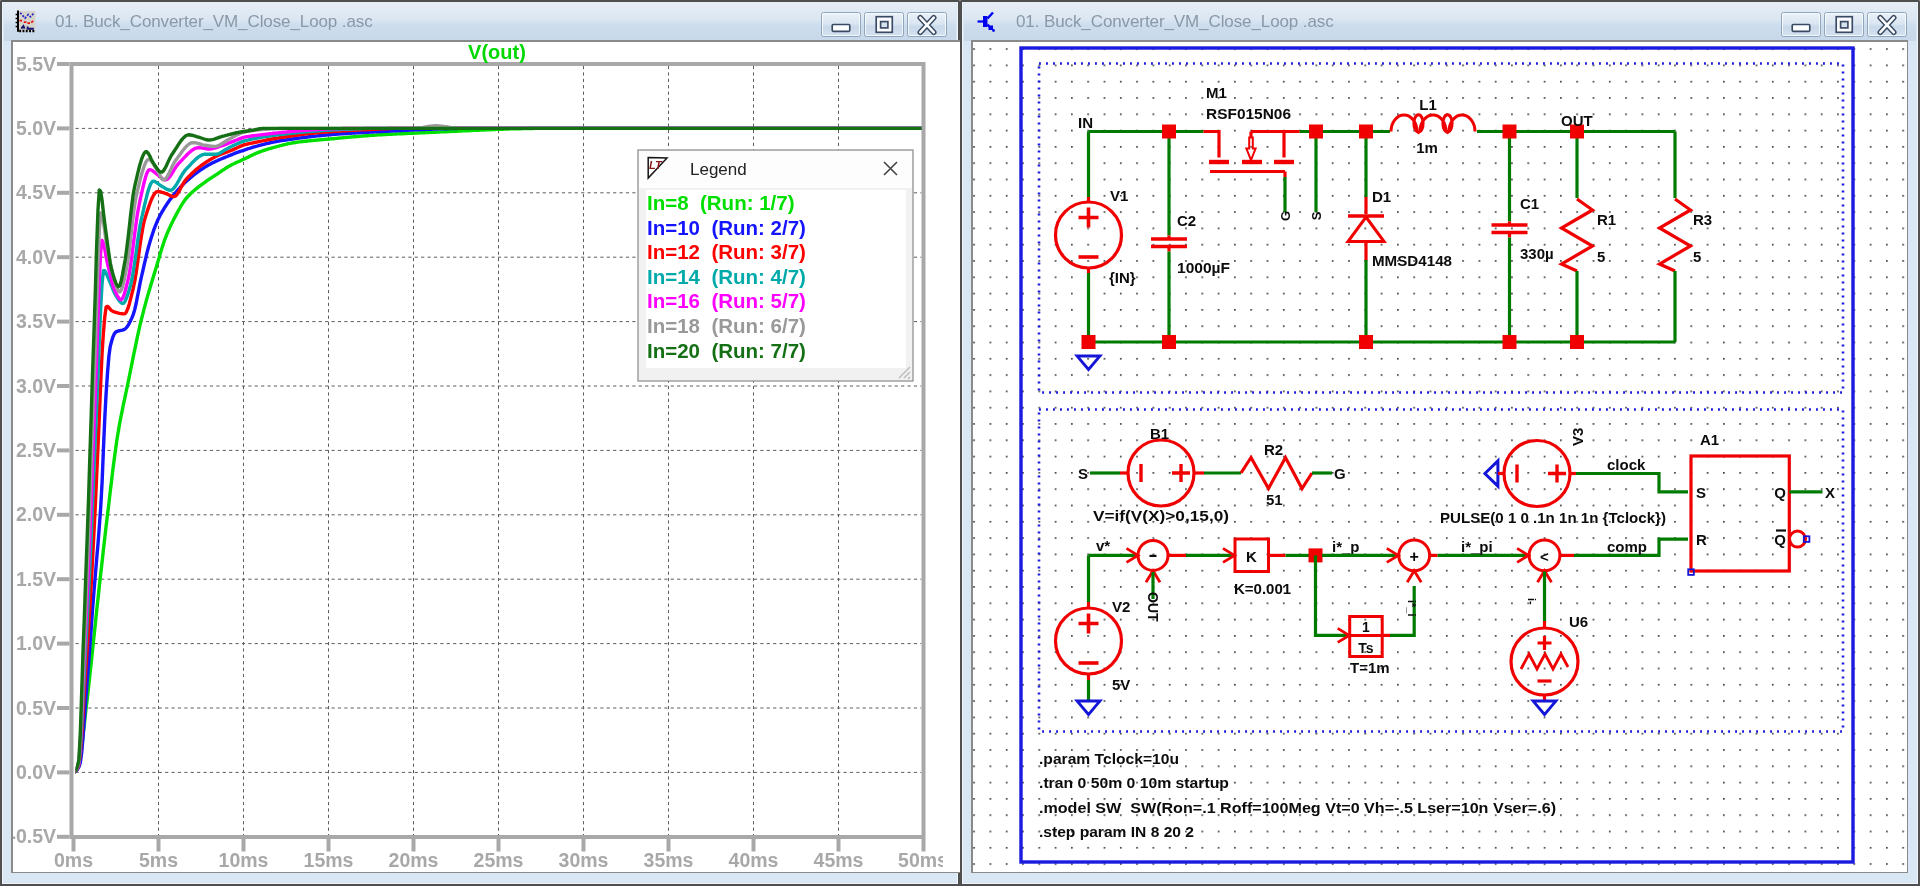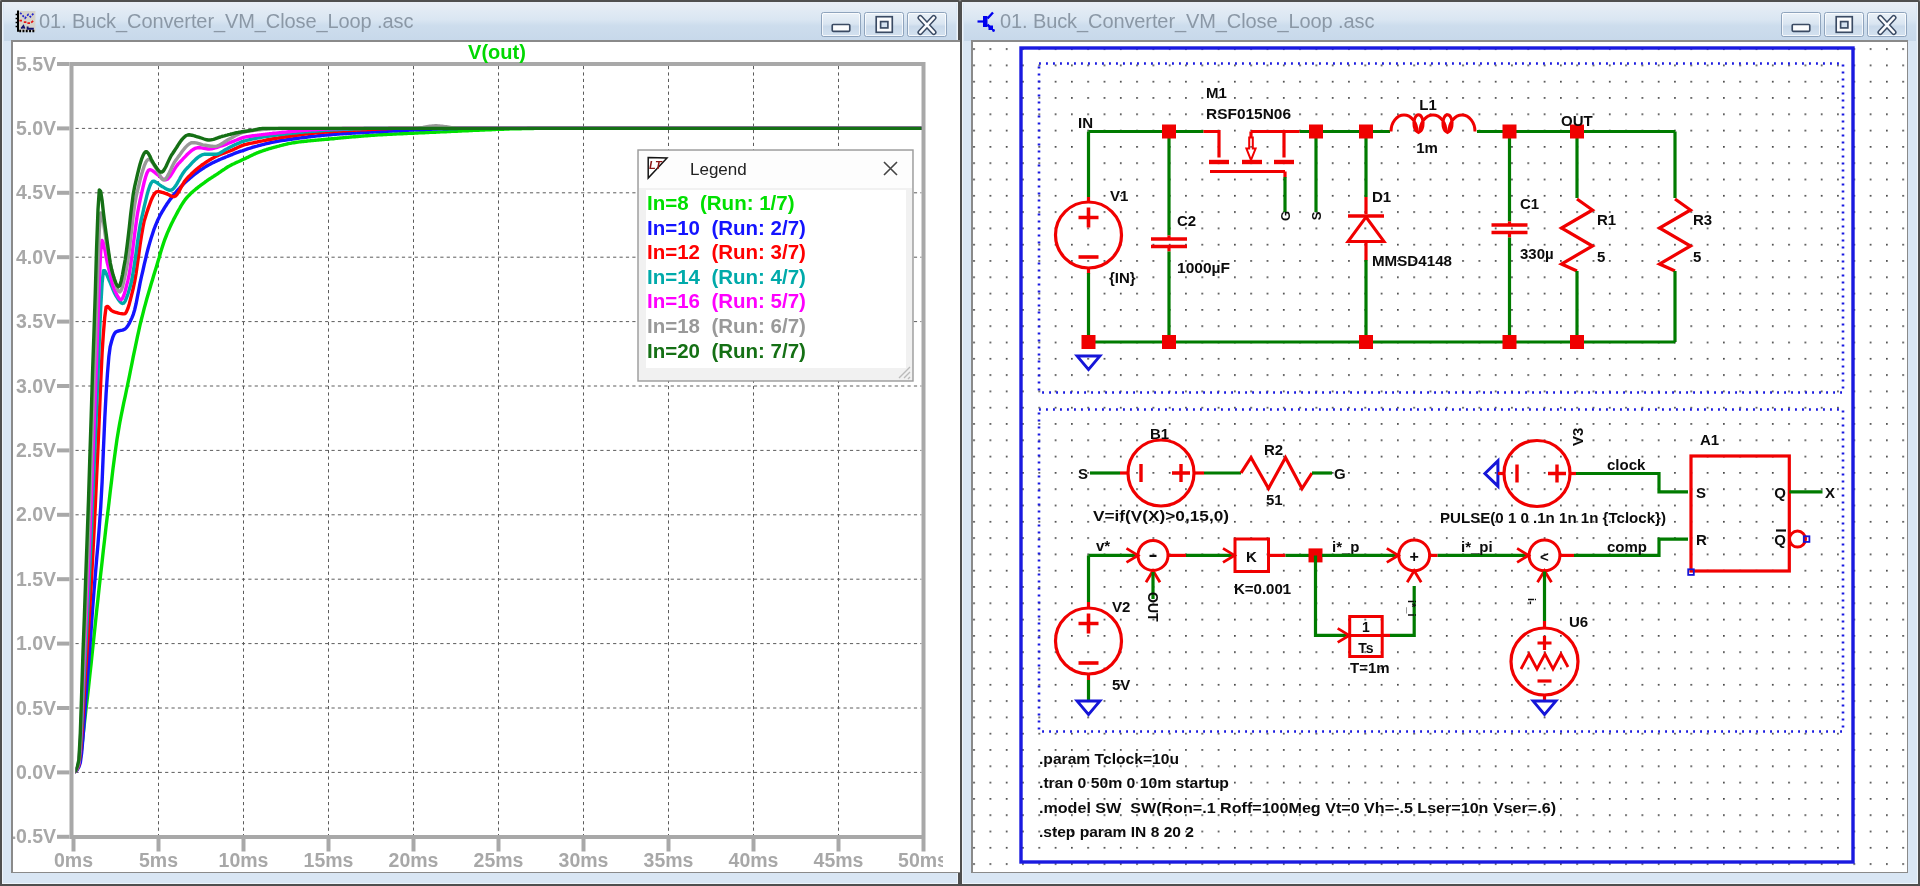--- a/index.html
+++ b/index.html
@@ -1,20 +1,20 @@
 <!DOCTYPE html>
 <html><head><meta charset="utf-8">
 <style>
 * {margin:0;padding:0;box-sizing:border-box}
 html,body {width:1920px;height:886px;overflow:hidden;background:#9b9b9b;font-family:"Liberation Sans",sans-serif}
 .abs {position:absolute}
 .win {position:absolute;top:0;height:886px;background:#d9e6f4;border:2px solid #4f4f4f;border-radius:2px 2px 0 0;box-shadow:inset 0 0 0 1px #eef4fa}
 .tb {position:absolute;left:2px;right:2px;top:0;height:39px;display:flex;align-items:center;padding-left:11px;
      background:linear-gradient(#e8eef6,#dae6f2 45%,#cddded 60%,#c7d8ea)}
-.tt {color:#8b98a6;font-size:20px;margin-left:3px;white-space:nowrap;letter-spacing:-0.1px}
+.tt {color:#8b98a6;font-size:17px;margin-left:19px;white-space:nowrap;letter-spacing:-0.1px}
 .btns {position:absolute;right:9px;top:10px;display:flex;gap:3px}
 .wb {width:40px;height:25px;border:1px solid #8fa4bd;border-radius:2.5px;background:linear-gradient(#eaf1f8,#d9e5f1 48%,#c9d9ea 58%,#d3e1ef);display:flex;align-items:center;justify-content:center;box-shadow:inset 0 0 0 1px rgba(255,255,255,.75)}
 .client {position:absolute;left:9px;top:38px;width:933px;height:833px;background:#fff;border:2px solid #8a8a8a;border-width:2px 1px 1px 2px;overflow:hidden}
 .gd {stroke:#5c5c5c;stroke-width:1;stroke-dasharray:3.2 3.2}
 .tk {stroke:#a8a8a8;stroke-width:4}
 .al {}
 text {font-family:"Liberation Sans",sans-serif}
 </style></head>
 <body>
 <div class="win" style="left:0px;width:960px">

